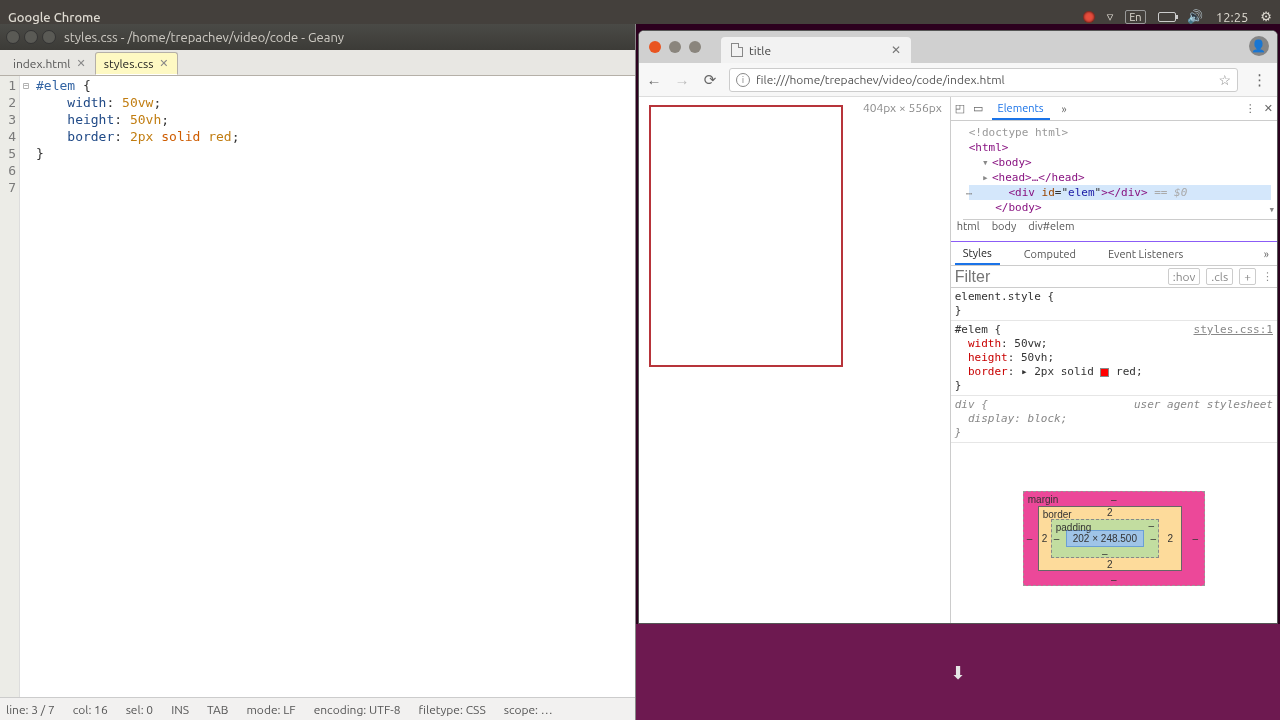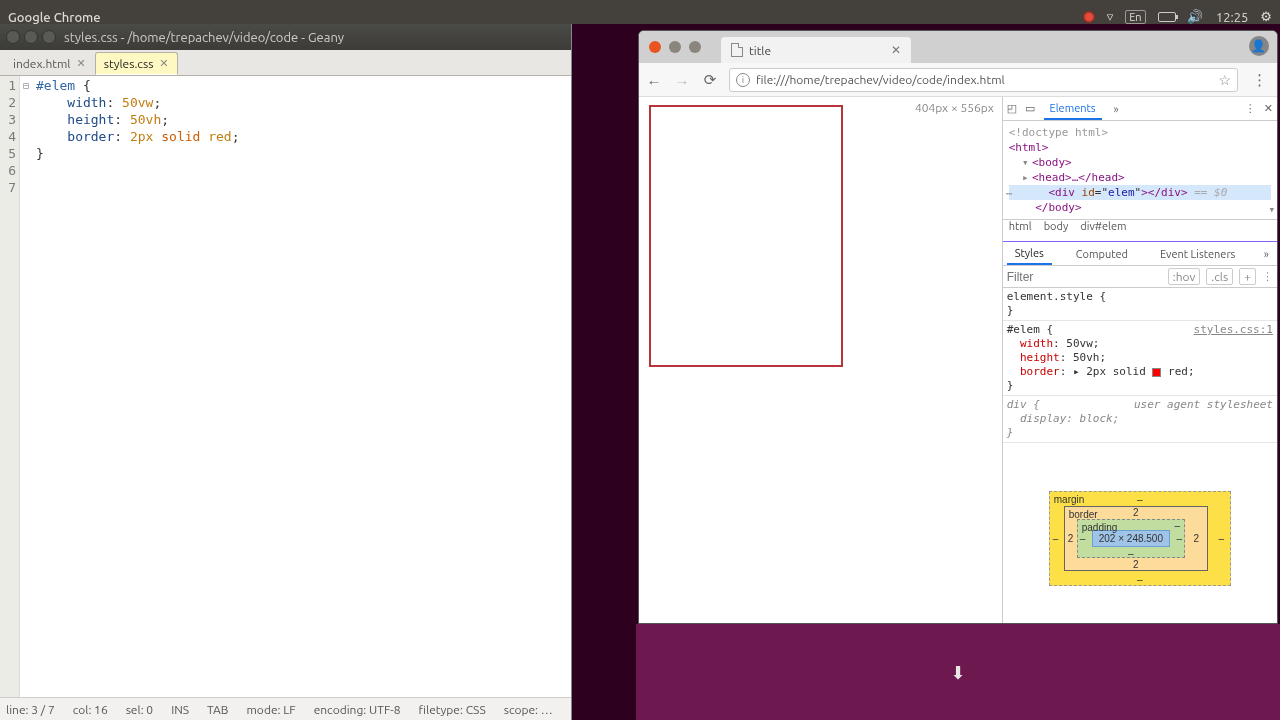--- a/index.html
+++ b/index.html
@@ -7,21 +7,21 @@
   
   
   .topbar { position: absolute; top: 0; left: 0; right: 0; height: 24px; background: #44403c; color: #dfdbd2; display: flex; align-items: flex-end; font-size: 13px; z-index: 100; }
   .topbar .title { padding-left: 8px; font-weight: 500; }
   .topbar .spacer { flex: 1; }
   .topbar .tray { display: flex; align-items: center; gap: 12px; padding-right: 8px; }
   .topbar .tray-item { display: flex; align-items: center; }
   .rec-dot { width: 12px; height: 12px; background: #e74c3c; border-radius: 50%; box-shadow: 0 0 3px #000 inset; }
   
   
-  .geany { position: absolute; top: 24px; left: 0; width: 572px; height: 696px; background: #f2f1f0; display: flex; flex-direction: column; border-right: 1px solid #888; }
+  .geany { position: absolute; top: 24px; left: 0; width: 636px; height: 696px; background: #f2f1f0; display: flex; flex-direction: column; border-right: 1px solid #888; }
   .geany-titlebar { height: 26px; background: linear-gradient(#4a4a46,#3c3b37); display: flex; align-items: center; padding: 0 6px; gap: 8px; }
   .win-btns { display: flex; gap: 4px; }
   .win-btn { width: 14px; height: 14px; border-radius: 50%; background: #5a5a55; border: 1px solid #333; }
   .geany-title { color: #cfccc5; font-size: 13px; }
   .geany-tabs { height: 26px; background: #e8e7e3; display: flex; align-items: flex-end; border-bottom: 1px solid #b5b0a8; padding-left: 4px; }
   .geany-tab { padding: 4px 8px; font-size: 12px; color: #555; border: 1px solid transparent; display: flex; align-items: center; gap: 6px; cursor: pointer; }
   .geany-tab.active { background: #fef9c3; border: 1px solid #b5b0a8; border-bottom-color: #fff; border-radius: 3px 3px 0 0; color: #222; }
   .tab-x { color: #888; font-size: 11px; }
   .geany-editor { flex: 1; background: #fff; display: flex; font-family: "DejaVu Sans Mono", monospace; font-size: 13px; line-height: 17px; overflow: hidden; }
   .gutter { width: 20px; background: #ecece7; color: #7a7a7a; text-align: right; padding: 1px 3px 0 0; border-right: 1px solid #ddd; }
@@ -62,54 +62,54 @@
   .rendered-elem { position: absolute; top: 8px; left: 10px; width: 194px; height: 262px; border: 2px solid #b7343a; }
   
   .devtools { flex: 1; background: #fff; display: flex; flex-direction: column; font-size: 11px; color: #333; }
   .dt-top { height: 24px; border-bottom: 1px solid #ccc; display: flex; align-items: center; padding: 0 4px; gap: 8px; }
   .dt-top .ico { color: #666; cursor: pointer; }
   .dt-top .tab { padding: 4px 6px; cursor: pointer; }
   .dt-top .tab.active { color: #1a73e8; border-bottom: 2px solid #1a73e8; }
   .dt-top .more { margin-left: 4px; color: #666; }
   .dt-top .right { margin-left: auto; display: flex; gap: 8px; color: #666; }
   
-  .dom { padding: 4px 6px; font-family: Menlo, monospace; font-size: 11px; line-height: 15px; border-bottom: 1px solid #ccc; position: relative; }
+  .dom { padding: 4px 6px; font-family: Menlo, monospace; font-size: 11px; line-height: 15px; border-bottom: 1px solid #ccc; position: relative; margin-left: 12px; }
   .dom .tg { color: #881280; }
   .dom .at { color: #994500; }
   .dom .av { color: #1a1aa6; }
   .dom .eq0 { color: #aaa; font-style: italic; }
   .dom .row { white-space: pre; }
   .dom .sel-row { background: #d4e7fb; position: relative;}
   .dom .dots { position:absolute; left:-3px; top:1px; color:#888;}
   .dom .arrow { position: absolute; right: 2px; bottom: 2px; color: #888; }
   .dom .tri { color: #888; display:inline-block; width:10px; }
   
   .crumbs { height: 22px; border-bottom: 1px solid #8b5cf6; display: flex; align-items: flex-start; padding: 0 6px; gap: 12px; color: #555; font-size: 11px; }
   .crumbs span { cursor: pointer; }
   
   .style-tabs { height: 24px; border-bottom: 1px solid #ccc; display: flex; align-items: center; padding: 0 4px; gap: 16px; }
   .style-tabs .st { padding: 4px 8px; cursor: pointer; color: #555; }
   .style-tabs .st.active { border-bottom: 2px solid #1a73e8; color: #222; }
   .style-tabs .mm { margin-left: auto; color: #666; padding-right: 4px; }
   
   .filter-row { height: 22px; border-bottom: 1px solid #ccc; display: flex; align-items: center; padding: 0 4px; gap: 6px; color: #888; }
-  .filter-row input { border: none; outline: none; font-size: 12px; flex: 1; color: #888; }
+  .filter-row input { border: none; outline: none; font-size: 16px; flex: 1; color: #888; }
   .filter-row .pill { padding: 1px 4px; border: 1px solid #ccc; border-radius: 2px; font-size: 12px; cursor: pointer; }
   
   .rules { font-family: Menlo, monospace; font-size: 11px; line-height: 14px; }
   .rule { border-bottom: 1px solid #e6e6e6; padding: 2px 4px; position: relative; }
   .rule .src { position: absolute; right: 4px; top: 2px; color: #888; text-decoration: underline; cursor: pointer; }
   .rule .ua { position: absolute; right: 4px; top: 2px; color: #888; font-style: italic; }
   .rule .pn { color: #c80000; }
   .rule .pv { color: #333; }
   .rule .it { font-style: italic; color: #888; }
   .swatch { width: 9px; height: 9px; background: red; border: 1px solid #888; display: inline-block; vertical-align: middle; }
   
   .boxmodel { flex: 1; display: flex; align-items: center; justify-content: center; padding: 20px 0 10px 0; }
-  .bm-margin { border: 1px dashed #999; background: #fde047; padding: 14px 22px 14px 14px; position: relative; font-size: 10px; font-family: sans-serif; }
+  .bm-margin { border: 1px dashed #999; background: #ec4899; padding: 14px 22px 14px 14px; position: relative; font-size: 10px; font-family: sans-serif; }
   .bm-label { position: absolute; top: 2px; left: 4px; }
   .bm-border { background: #fddb9b; border: 1px solid #666; padding: 12px 22px 12px 12px; position: relative; }
   .bm-padding { background: #c2dda0; border: 1px dashed #888; padding: 10px 14px; position: relative; }
   .bm-content { background: #9fc4e7; border: 1px solid #6a9fd4; padding: 2px 6px; white-space: nowrap; }
   .bm-num { position: absolute; font-size: 10px; }
   .bm-dash { position: absolute; font-size: 10px; }
   
   
   .purple { position: absolute; left: 636px; right: 0; top: 624px; bottom: 0; background: #6d1950; display: flex; align-items: center; justify-content: center; }
   .dl-icon { color: #e6e6e6; font-size: 18px; }

